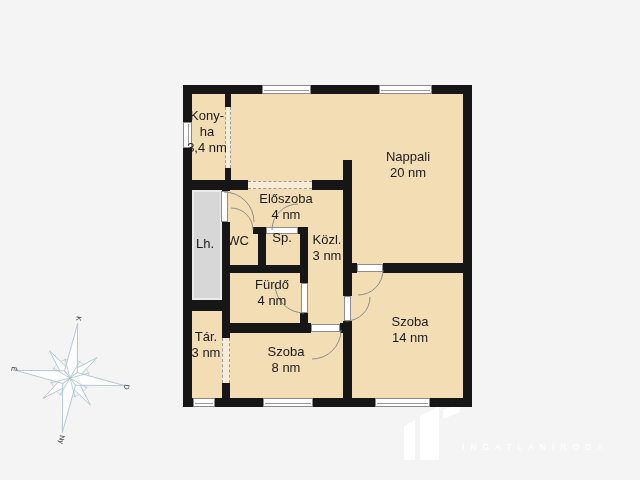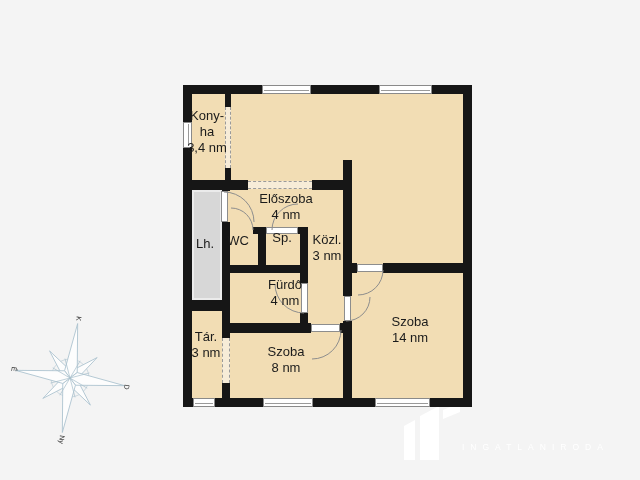--- a/index.html
+++ b/index.html
@@ -130,38 +130,42 @@
       <path d="M383,270 A25,25 0 0 1 358,295"></path>
       <path d="M341,330 A29,29 0 0 1 312,359"></path>
     </g>
   </svg>
 
   <div class="room-label" style="left:207px;top:108px">
     <div>Kony-</div>
     <div>ha</div>
     <div>3,4 nm</div>
   </div>
+  <div class="room-label" style="left:408px;top:149px">
+    <div>Nappali</div>
+    <div>20 nm</div>
+  </div>
   <div class="room-label" style="left:286px;top:191px">
     <div>Előszoba</div>
     <div>4 nm</div>
   </div>
   <div class="room-label" style="left:238px;top:233px">
     <div>WC</div>
   </div>
   <div class="room-label" style="left:282px;top:230px">
     <div>Sp.</div>
   </div>
   <div class="room-label" style="left:327px;top:232px">
     <div>Közl.</div>
     <div>3 nm</div>
   </div>
   <div class="room-label" style="left:205px;top:236px">
     <div>Lh.</div>
   </div>
-  <div class="room-label" style="left:285px;top:277px">
+  <div class="room-label" style="left:272px;top:277px">
     <div>Fürdő</div>
     <div>4 nm</div>
   </div>
   <div class="room-label" style="left:206px;top:329px">
     <div>Tár.</div>
     <div>3 nm</div>
   </div>
   <div class="room-label" style="left:286px;top:344px">
     <div>Szoba</div>
     <div>8 nm</div>

